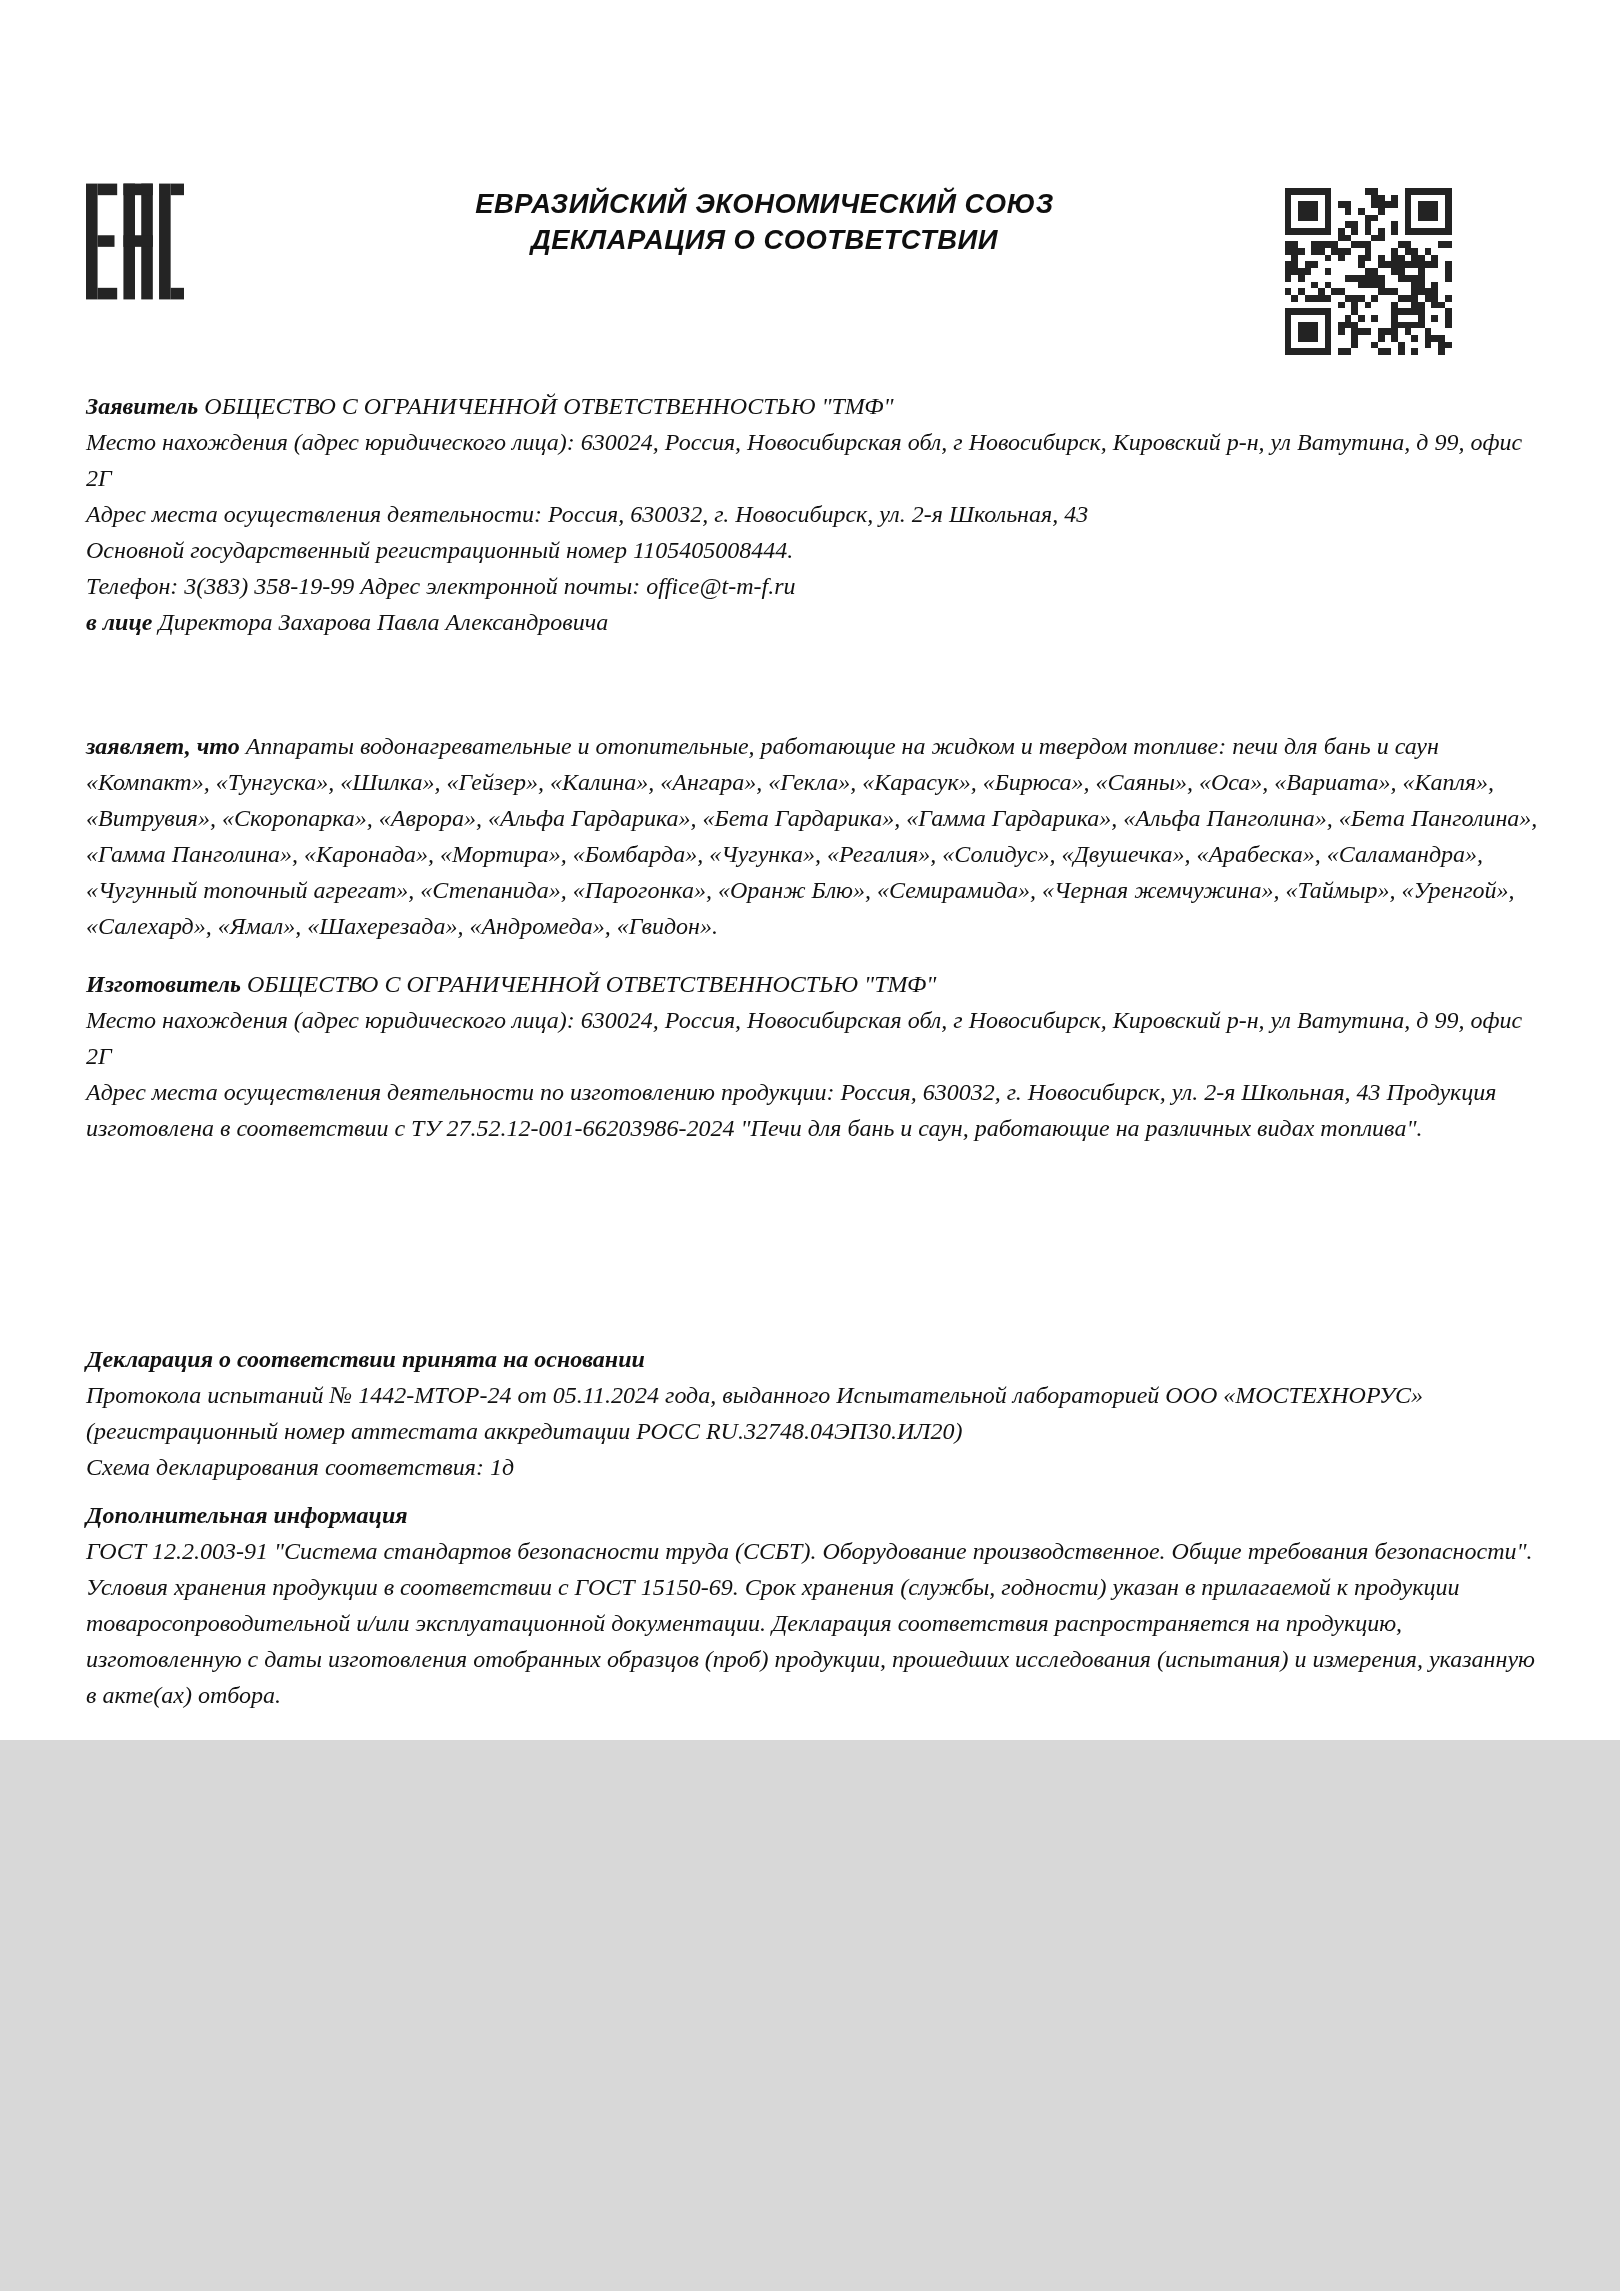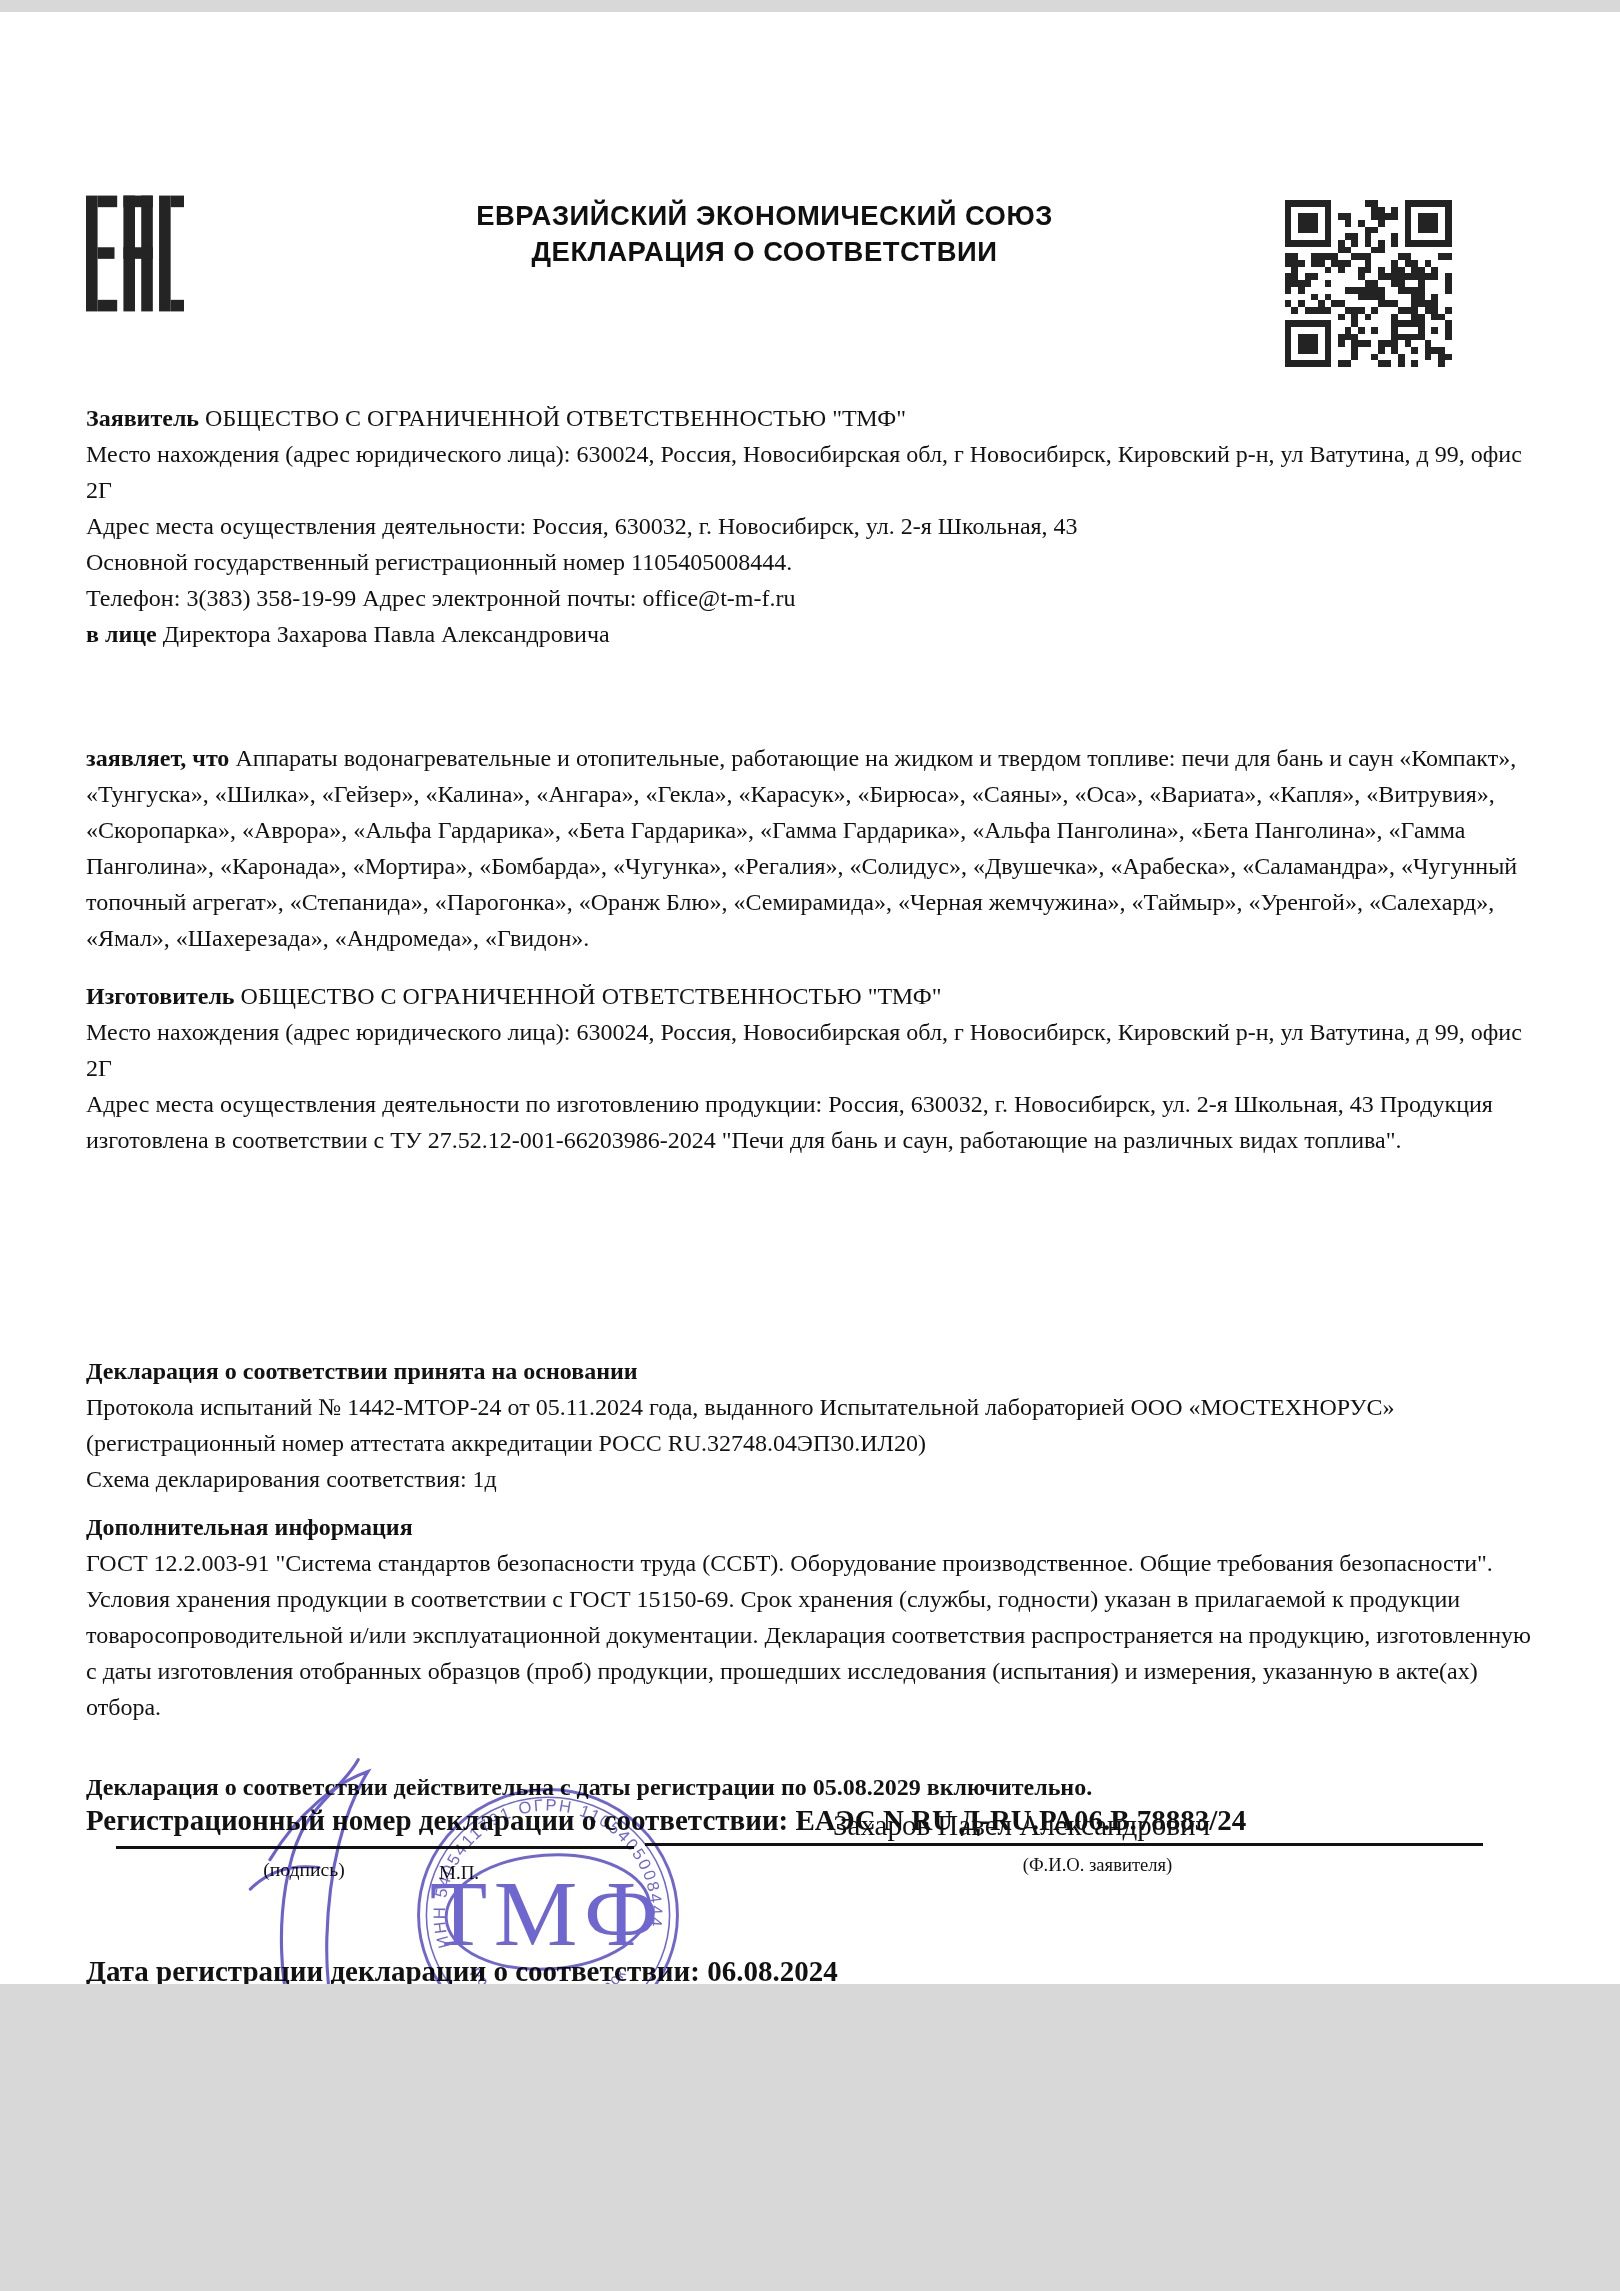--- a/index.html
+++ b/index.html
@@ -1,23 +1,24 @@
 <!DOCTYPE html>
 <html><head>
 <meta charset="utf-8">
 <style>
   html,body{margin:0;padding:0;background:#d8d8d8;}
   .page{
     position:relative;
-    width:1620px;height:1972px;
-    margin:12px auto;
+    width:1620px;height:1740px;
+    margin:0 auto;
     background:#ffffff;
     font-family:"Liberation Serif", serif;
     color:#121212;
     overflow:hidden;
+    font-style:italic;
   }
   
   .eac-logo{position:absolute;left:86px;top:179px;width:98px;height:125px;}
   .doc-titles{
     position:absolute;left:245px;top:186px;width:1039px;
     text-align:center;
     font-family:"Liberation Sans", sans-serif;
     font-weight:bold;font-size:27.4px;line-height:36px;color:#101010;
     letter-spacing:0.5px;
   }

